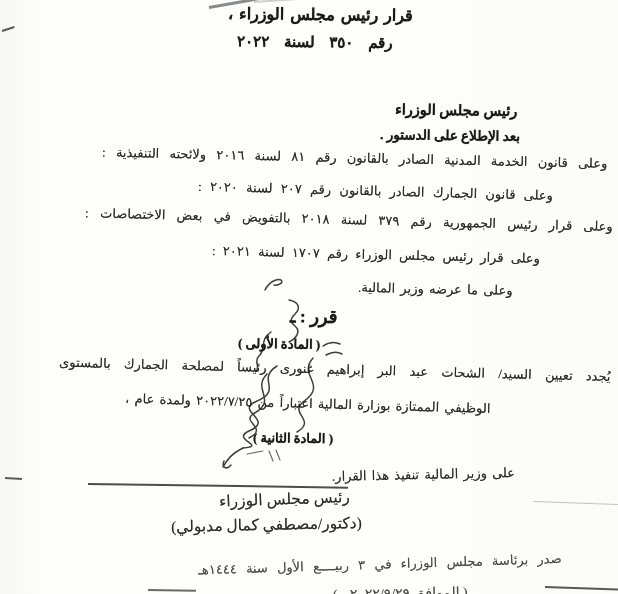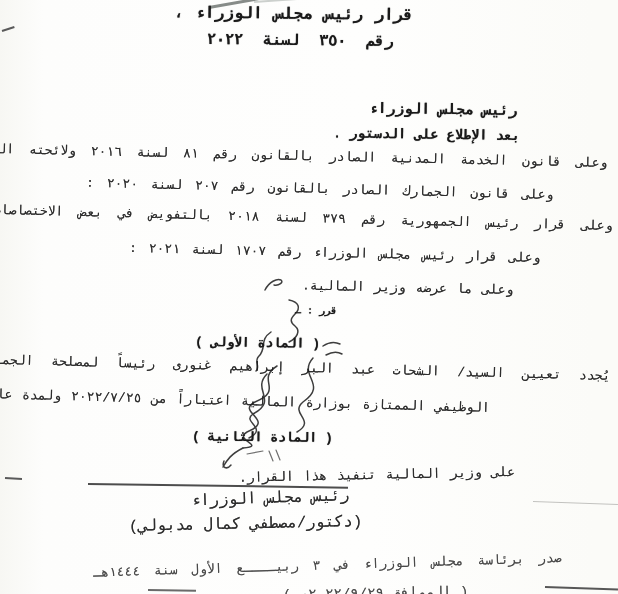--- a/index.html
+++ b/index.html
@@ -2,21 +2,21 @@
 <html lang="ar" dir="rtl"><head>
 <meta charset="utf-8">
 <style>
   html,body{margin:0;padding:0;background:#ffffff;}
   .page{
     position:relative;
     width:618px;height:594px;
     overflow:hidden;
     direction:rtl;
     background:linear-gradient(90deg,#f7f7f3,#fdfdfc 7%,#fefefd 60%,#fbfbf8 96%);
-    font-family:Liberation Mono, monospace;
+    font-family:Liberation Serif, serif;
     color:#2d2d2d;
   }
   .line{
     position:absolute;
     white-space:nowrap;
     direction:rtl;
     text-align:right;
     font-size:13px;
     line-height:1.25;
     text-shadow:0 0 .5px rgba(45,45,45,.65);
@@ -42,21 +42,21 @@
 
   <div class="line b" style="right:101px;top:102px;font-size:14.5px;transform:rotate(0.8deg);">رئيس مجلس الوزراء</div>
   <div class="line b" style="right:98px;top:129px;font-size:13.5px;transform:rotate(0.8deg);">بعد الإطلاع على الدستور .</div>
 
   <div class="line" style="right:11px;top:156px;word-spacing:7px;transform:rotate(1.3deg);">وعلى قانون الخدمة المدنية الصادر بالقانون رقم ٨١ لسنة ٢٠١٦ ولائحته التنفيذية :</div>
   <div class="line" style="right:65px;top:188px;word-spacing:5px;transform:rotate(1.5deg);">وعلى قانون الجمارك الصادر بالقانون رقم ٢٠٧ لسنة ٢٠٢٠ :</div>
   <div class="line" style="right:5px;top:219px;word-spacing:8px;transform:rotate(1.5deg);">وعلى قرار رئيس الجمهورية رقم ٣٧٩ لسنة ٢٠١٨ بالتفويض في بعض الاختصاصات :</div>
   <div class="line" style="right:78px;top:251px;word-spacing:4px;transform:rotate(1.4deg);">وعلى قرار رئيس مجلس الوزراء رقم ١٧٠٧ لسنة ٢٠٢١ :</div>
   <div class="line" style="right:105px;top:283px;word-spacing:2px;transform:rotate(1.2deg);">وعلى ما عرضه وزير المالية.</div>
 
-  <div class="line b" style="right:281px;top:306px;font-size:10px;transform:rotate(1deg);">قرر : ـ</div>
+  <div class="line b" style="right:281px;top:306px;font-size:18px;transform:rotate(1deg);">قرر : ـ</div>
 
   <div class="line b" style="right:298px;top:337px;font-size:13px;transform:rotate(1deg);">( المادة الأولى )</div>
   <div class="line" style="right:8px;top:369px;word-spacing:10px;transform:rotate(1.5deg);">يُجدد تعيين السيد/ الشحات عبد البر إبراهيم غنورى رئيساً لمصلحة الجمارك بالمستوى</div>
   <div class="line" style="right:128px;top:401px;word-spacing:2px;transform:rotate(1.6deg);">الوظيفي الممتازة بوزارة المالية اعتباراً من ٢٠٢٢/٧/٢٥ ولمدة عام ،</div>
 
   <div class="line b" style="right:285px;top:431px;font-size:13px;transform:rotate(0.6deg);">( المادة الثانية )</div>
   <div class="line" style="right:103px;top:465px;word-spacing:2px;transform:rotate(-1.2deg);">على وزير المالية تنفيذ هذا القرار.</div>
 
   <div class="rule" style="left:88px;top:483px;width:260px;border-top:2px solid #4d4d4d;transform:rotate(0.8deg);"></div>
   <div class="rule" style="left:5px;top:477px;width:17px;border-top:2px solid #5a5a5a;transform:rotate(3deg);"></div>

